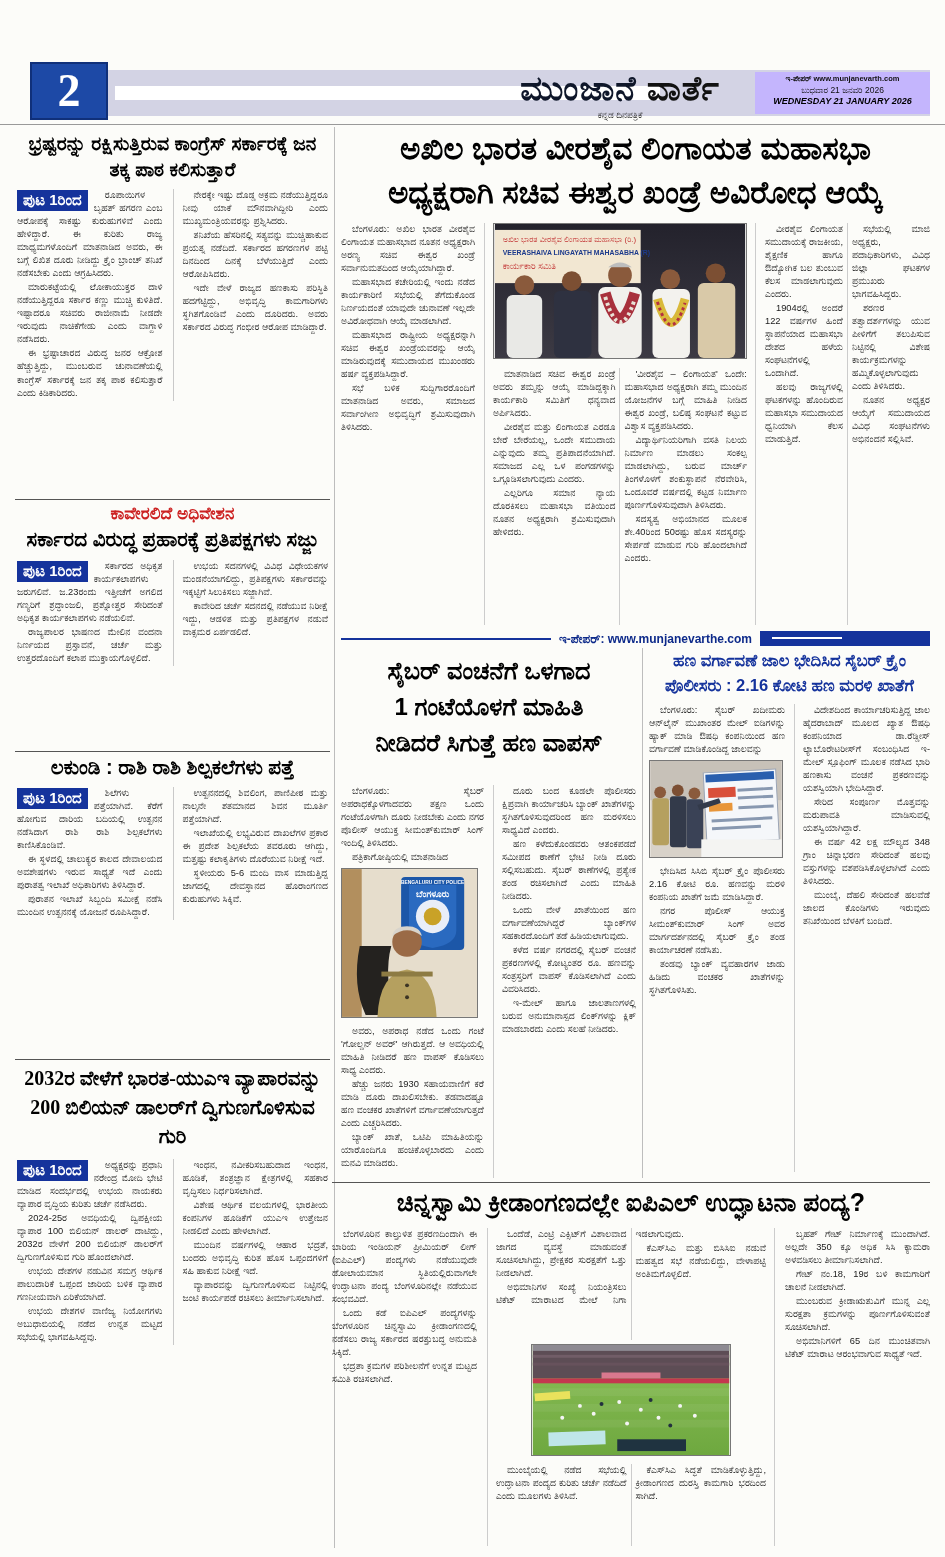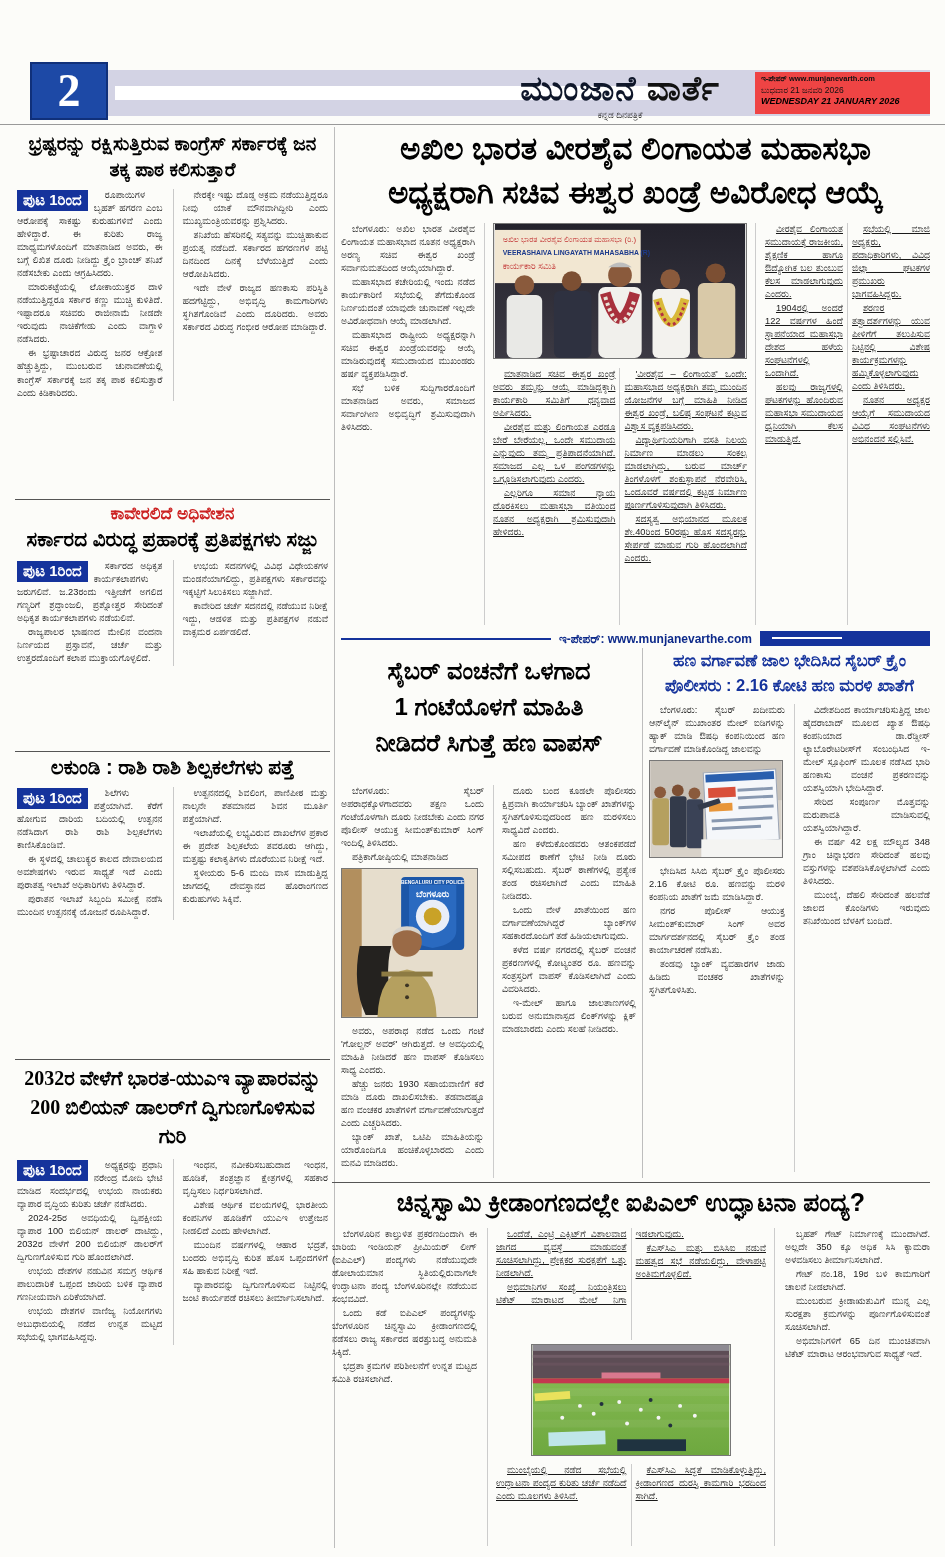--- a/index.html
+++ b/index.html
@@ -23,38 +23,38 @@
     color:#fff; font-size:46px; font-weight:bold; text-align:center; line-height:54px;
     font-family:"Liberation Serif","DejaVu Serif",serif;
   }
   .mast-title { position:absolute; left:400px; top:14px; width:440px; text-align:center; }
   .mast-title .t1 { font-size:34px; font-weight:bold; letter-spacing:1px; }
   .mast-title .red { color:#0f172a; }
   .mast-title .blk { color:#111; }
   .mast-sub { font-size:9px; color:#222; margin-top:1px; }
   .mast-info {
     position:absolute; right:15px; top:17px; width:175px; height:42px;
-    background:#ef4444; padding:2px 6px; text-align:left;
+    background:#c4b5fd; padding:2px 6px; text-align:center;
   }
   .mast-info .l1 { font-size:7.5px; font-weight:bold; color:#111; }
   .mast-info .l2 { font-size:8.5px; color:#111; margin-top:1px; }
   .mast-info .l3 { font-size:9px; font-weight:bold; font-style:italic; color:#000; }
   .mast-rule { position:absolute; left:0; bottom:0; width:945px; border-bottom:1px solid #999; }
 
   
   .cols { display:flex; gap:10px; overflow:hidden; }
   .col { flex:1; overflow:hidden; }
   .col + .col { border-left:1px solid #c9c9c9; padding-left:9px; }
   p { font-size:9.3px; line-height:1.4; text-align:justify; text-indent:11px; margin-bottom:1px; }
   .tag {
     float:left; background:#15339c; color:#fff; font-size:15px; font-weight:bold;
     padding:1px 6px 2px; margin:1px 6px 2px 0;
   }
   .hl { font-weight:bold; text-align:center; color:#000; }
-  .twocol { columns:2; column-gap:9px; column-rule:1px solid #ccc; overflow:hidden;text-decoration:underline; }
+  .twocol { columns:2; column-gap:9px; column-rule:1px solid #ccc; overflow:hidden; }
 
   
   .left-rail { position:absolute; left:15px; top:127px; width:315px; height:1421px; }
   .lart { padding:4px 2px 8px; overflow:hidden; }
   .lart + .lart { border-top:1px solid #555; }
   .hl-a { font-size:19px; line-height:1.35; margin-bottom:7px; }
   .kicker { color:#c22; font-size:17px; font-weight:bold; text-align:center; margin-bottom:2px; }
   .hl-b { font-size:20px; line-height:1.3; margin-bottom:8px; }
   .hl-c { font-size:20px; margin-bottom:8px; }
   .hl-d { font-size:20px; line-height:1.45; margin-bottom:8px; font-family:"Liberation Serif","DejaVu Serif",serif; }

